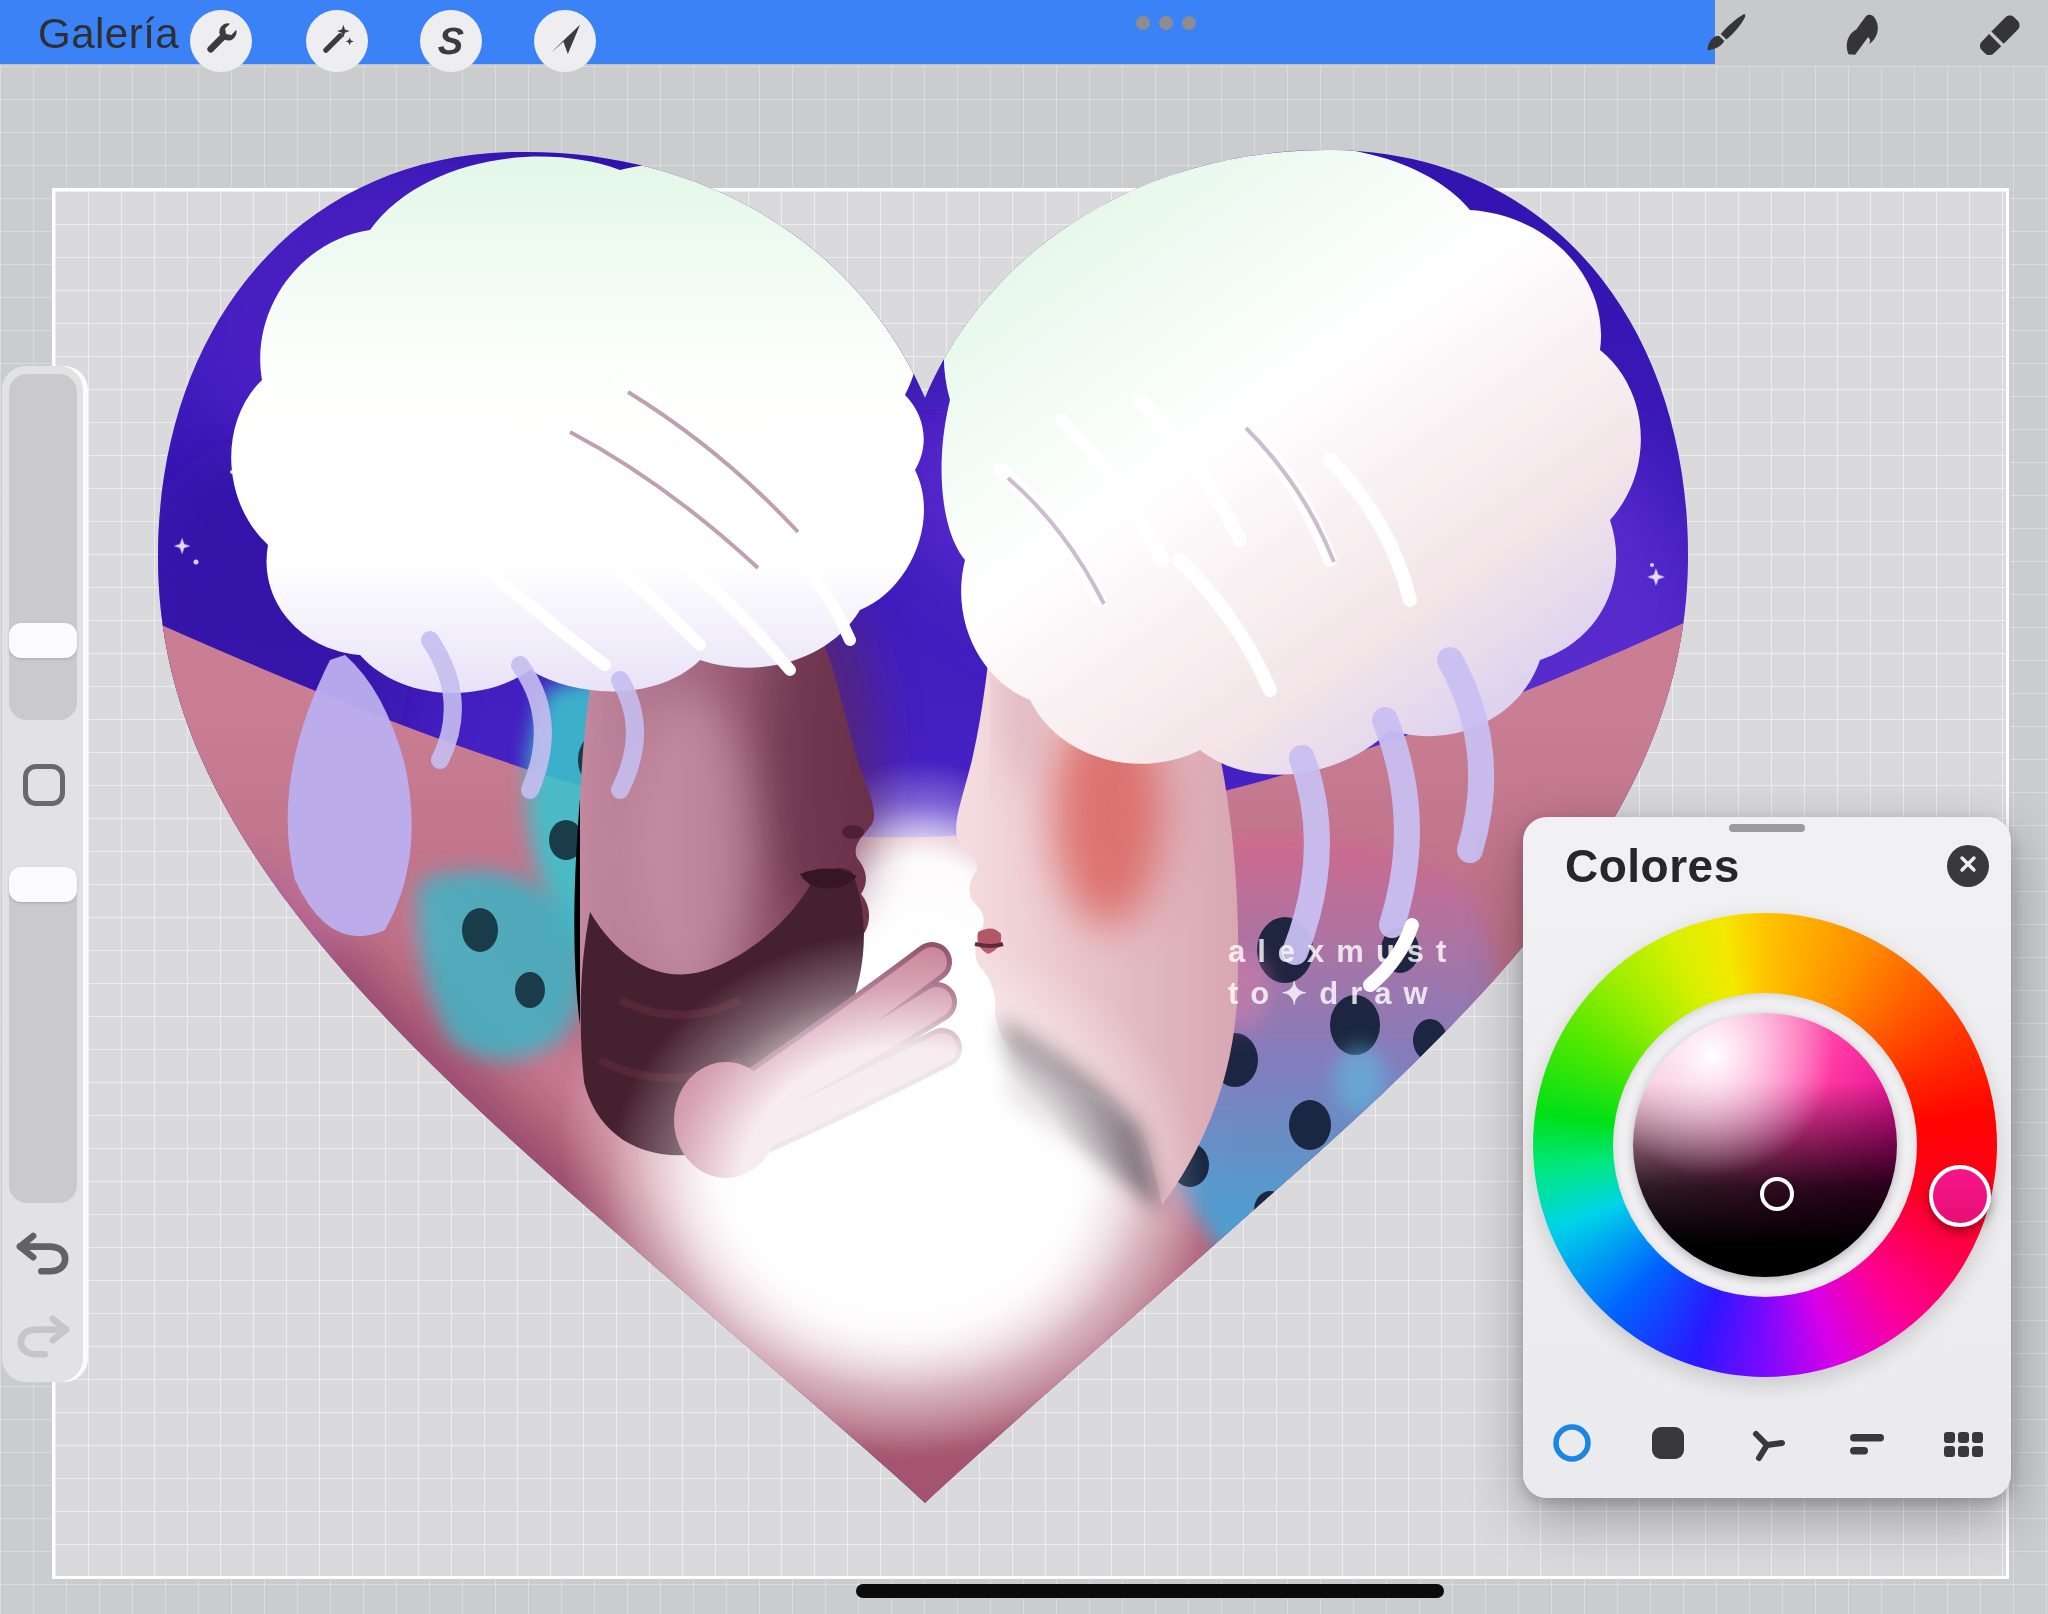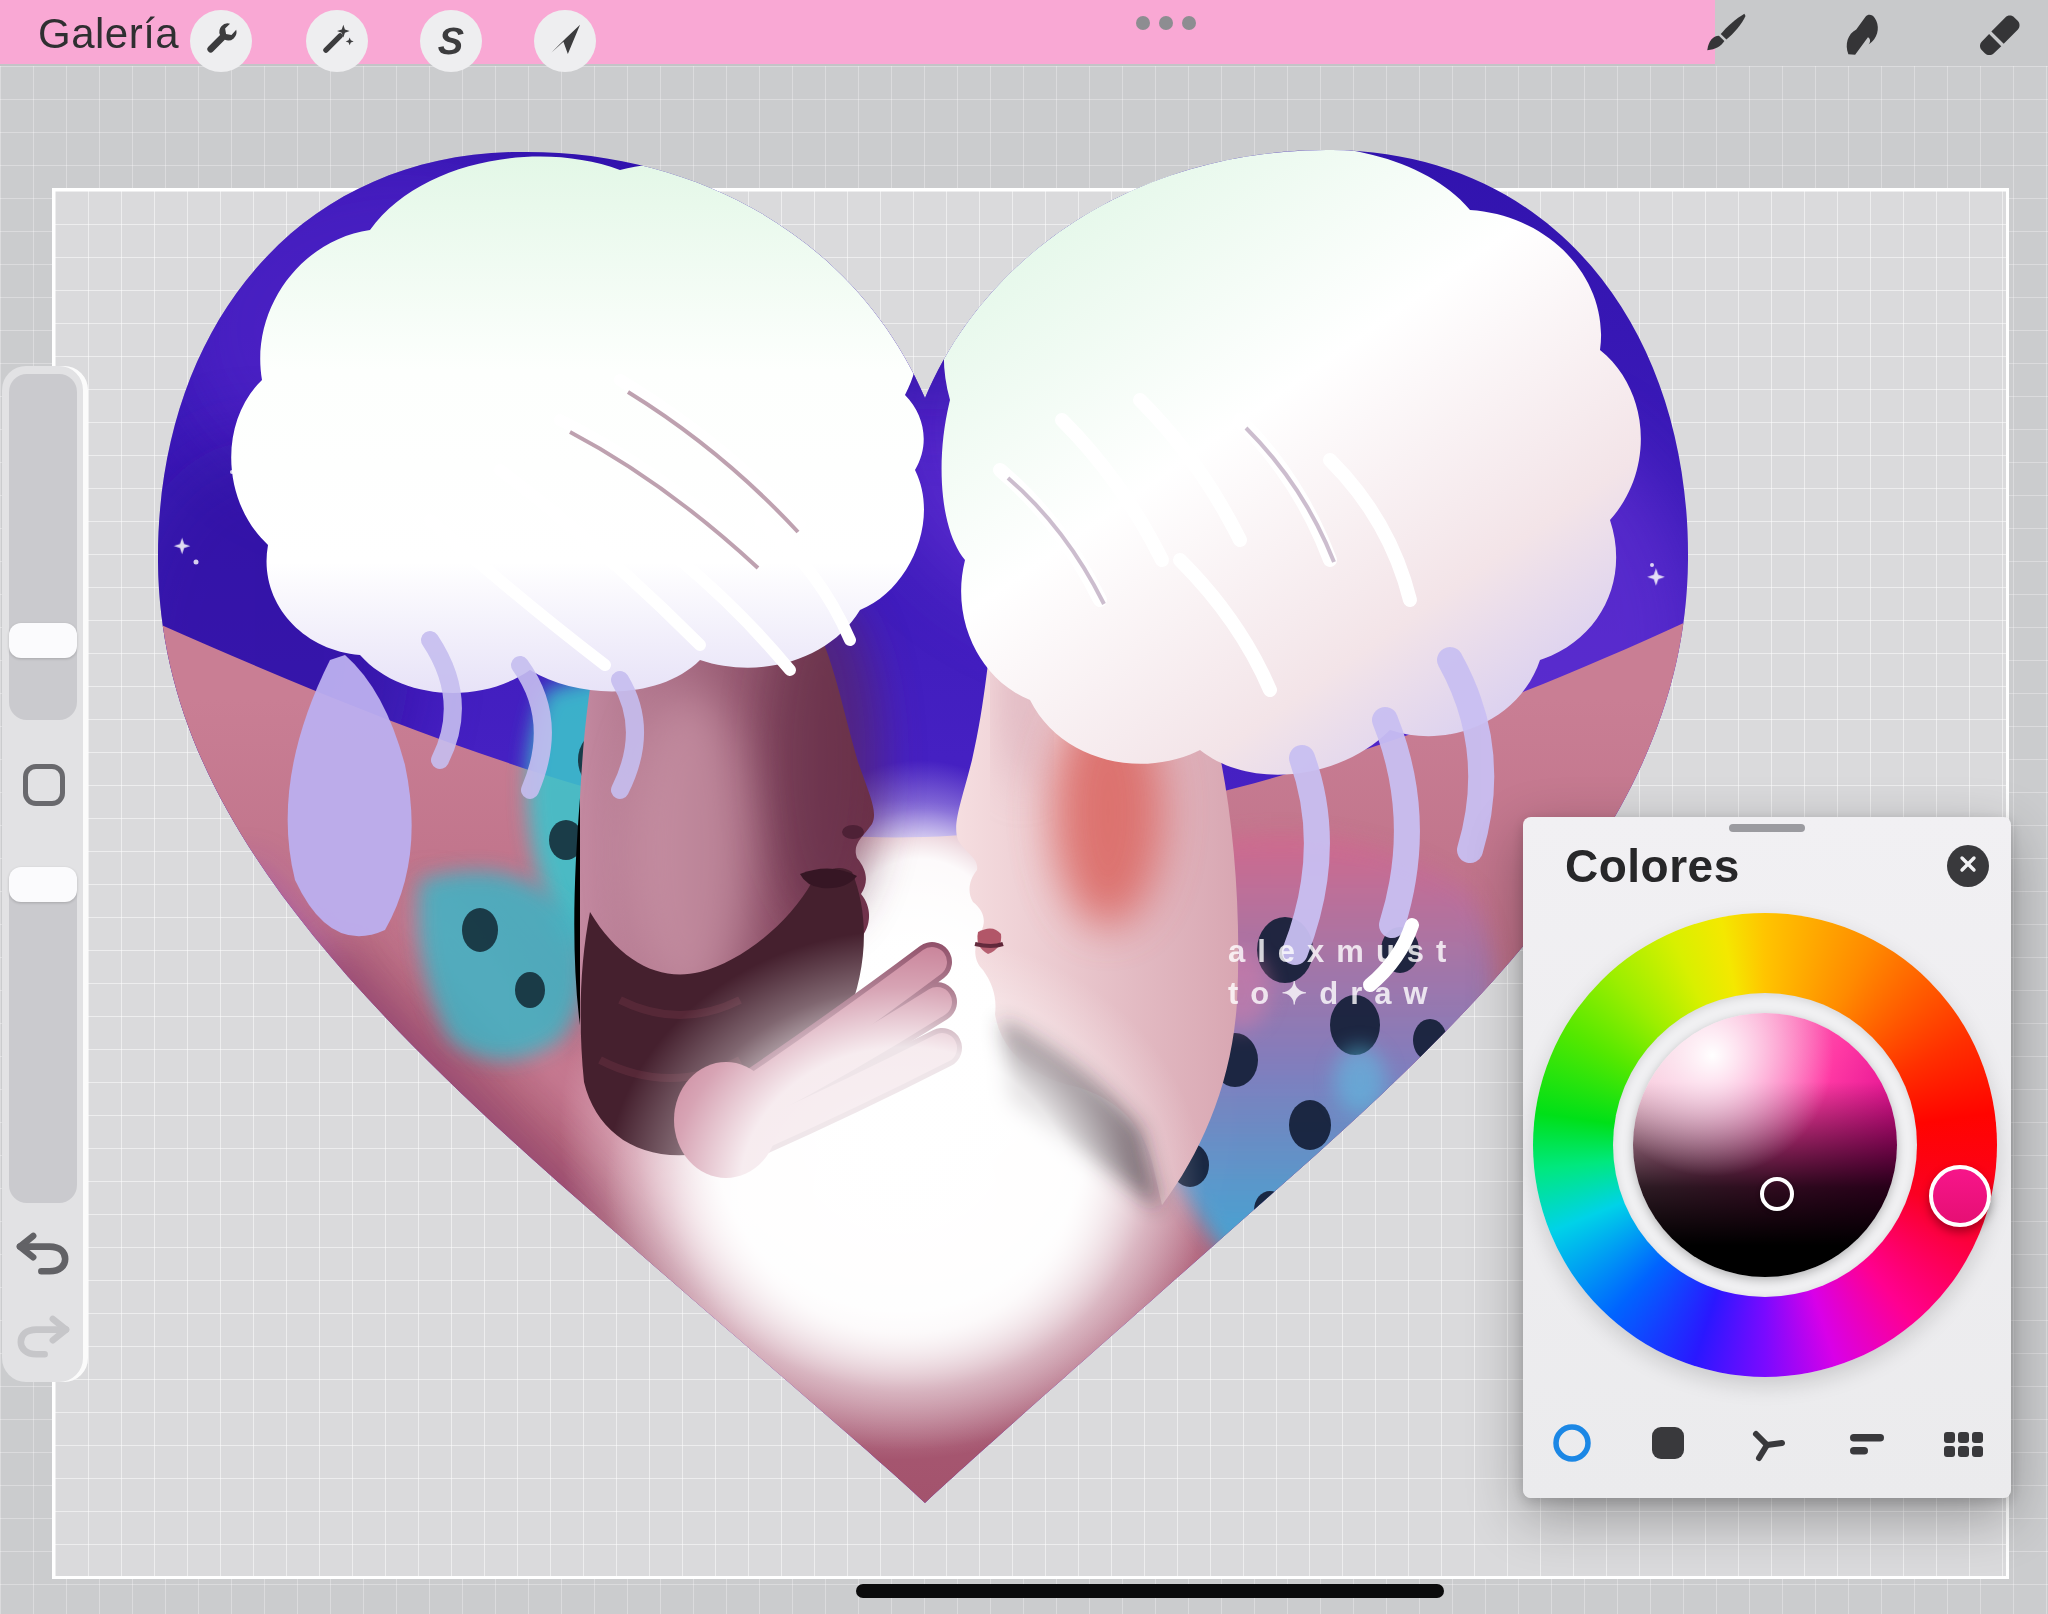--- a/index.html
+++ b/index.html
@@ -26,21 +26,21 @@
       linear-gradient(90deg, rgba(255,255,255,.5) 1.5px, transparent 1.5px);
     background-size:33px 33px;
     border:3px solid #ffffff;
     z-index:1;
   }
   .artwork-svg { position:absolute; left:0; top:0; z-index:2; }
 
   
   .toolbar {
     position:absolute; left:0; top:0; width:1715px; height:66px;
-    background:#f9a8d4; border-bottom:2px solid #c4c4c7; z-index:10;
+    background:#3b82f6; border-bottom:2px solid #c4c4c7; z-index:10;
     display:flex; align-items:center;
   }
   .gallery-label {
     position:absolute; left:38px; top:10px;
     font-size:42px; color:#2f2f31; letter-spacing:.5px;
   }
   .tool-circle {
     position:absolute; top:10px; width:62px; height:62px; border-radius:50%;
     background:#eeeef0; display:flex; align-items:center; justify-content:center;
   }
@@ -71,21 +71,21 @@
     position:absolute; left:21px; top:398px; width:42px; height:42px;
     border:5px solid #69696d; border-radius:13px; background:transparent;
   }
   .undo-btn { position:absolute; left:11px; top:865px; width:60px; height:46px; }
   .redo-btn { position:absolute; left:11px; top:948px; width:60px; height:46px; }
 
   
   .colors-panel {
     position:absolute; left:1523px; top:817px; width:488px; height:681px;
     background:linear-gradient(#f1f0f3, #ebebed);
-    border-radius:8px; z-index:20;
+    border-radius:24px; z-index:20;
     box-shadow:0 18px 55px rgba(0,0,0,.30), 0 4px 14px rgba(0,0,0,.18);
   }
   .drag-pill {
     position:absolute; left:206px; top:7px; width:76px; height:8px;
     border-radius:4px; background:#9b9ba0;
   }
   .colors-title {
     position:absolute; left:42px; top:22px;
     font-size:46px; font-weight:700; color:#272729; letter-spacing:.5px;
   }

